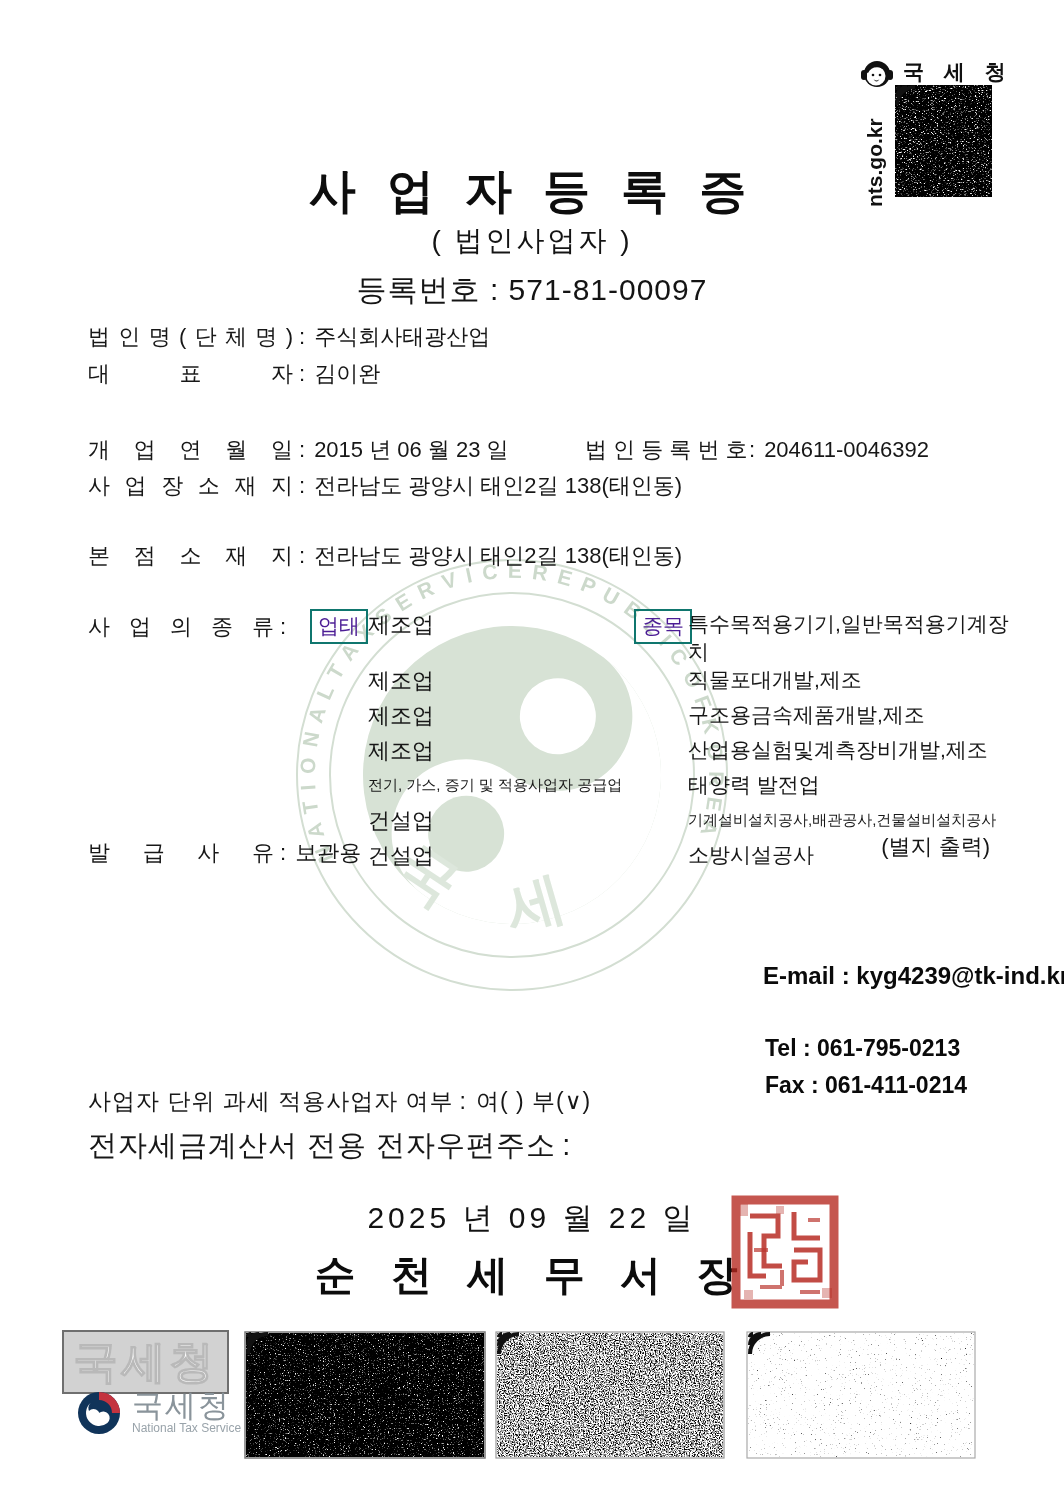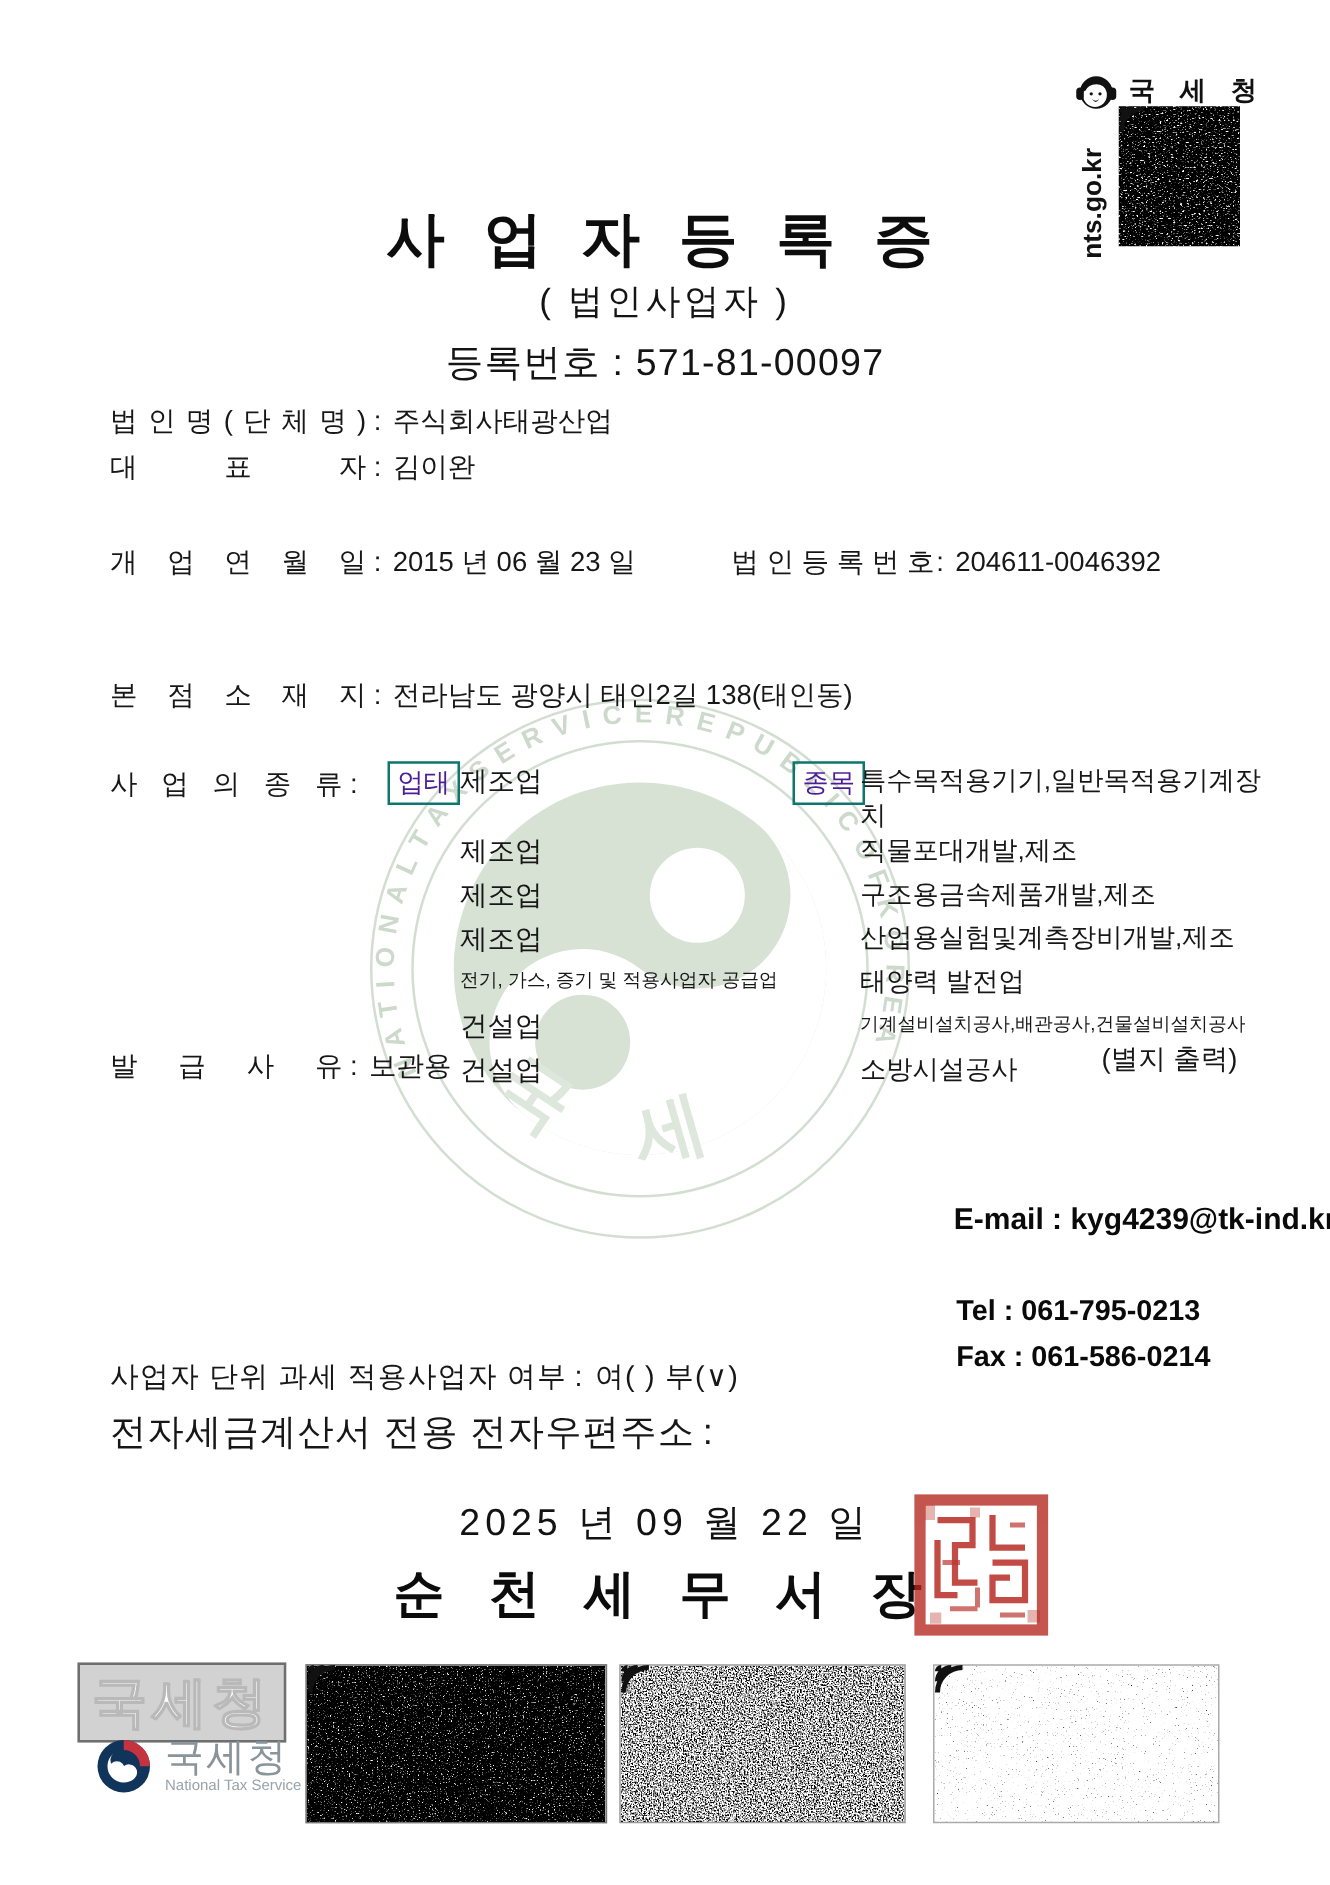--- a/index.html
+++ b/index.html
@@ -155,20 +155,23 @@
   </div>
   <div class="abs frow row-ceo">
     <span class="lbl lbl-just w205">대      표      자</span><span class="colon">:</span><span>김이완</span>
   </div>
   <div class="abs frow row-open">
     <span class="lbl lbl-just w205">개 업 연 월 일</span><span class="colon">:</span><span>2015 년 06 월 23 일</span>
   </div>
   <div class="abs frow row-cregno">
     <span class="lbl lbl-just w158">법 인 등 록 번 호</span><span class="colon">:</span><span>204611-0046392</span>
   </div>
+  <div class="abs frow row-bizaddr">
+    <span class="lbl lbl-just w205">사 업 장  소 재 지</span><span class="colon">:</span><span>전라남도 광양시 태인2길 138(태인동)</span>
+  </div>
   <div class="abs frow row-hq">
     <span class="lbl lbl-just w205">본 점 소 재 지</span><span class="colon">:</span><span>전라남도 광양시 태인2길 138(태인동)</span>
   </div>
 
   <div class="abs frow biz-label">
     <span class="lbl lbl-just w186">사 업 의   종 류</span><span class="colon">:</span>
   </div>
   <span class="abs tagbox uptae-box">업태</span>
   <span class="abs tagbox jongmok-box">종목</span>
 
@@ -203,21 +206,21 @@
     </div>
   </div>
 
   <div class="abs frow row-issue">
     <span class="lbl lbl-just w186">발  급  사  유</span><span class="colon">:</span><span>보관용</span>
   </div>
   <div class="abs frow issue-note">(별지 출력)</div>
 
   <div class="abs contact c-email">E-mail : kyg4239@tk-ind.kr</div>
   <div class="abs contact c-tel">Tel : 061-795-0213</div>
-  <div class="abs contact c-fax">Fax : 061-586-0214</div>
+  <div class="abs contact c-fax">Fax : 061-411-0214</div>
 
   <div class="abs frow row-taxunit">
     <span>사업자 단위 과세 적용사업자 여부</span><span class="colon">:</span><span>여( ) 부(∨)</span>
   </div>
   <div class="abs frow row-einvoice">
     <span>전자세금계산서 전용 전자우편주소</span><span class="colon">:</span><span></span>
   </div>
 
   <div class="abs issue-date">2025 년 09 월 22 일</div>
   <div class="abs issuer">순 천 세 무 서 장</div>

